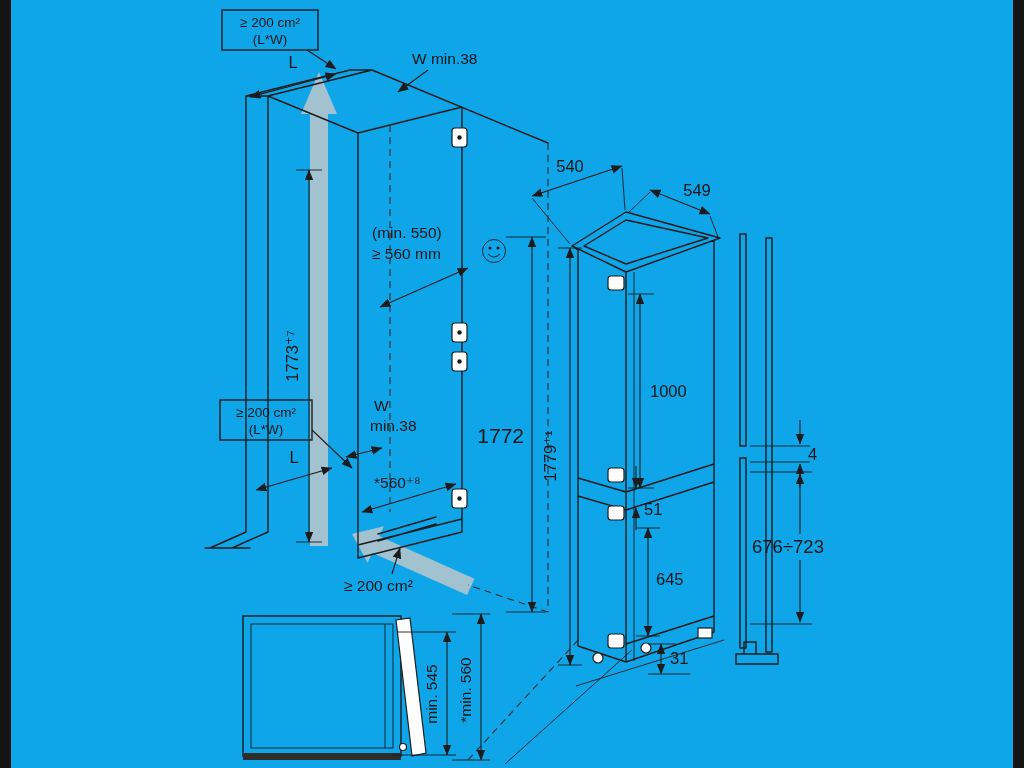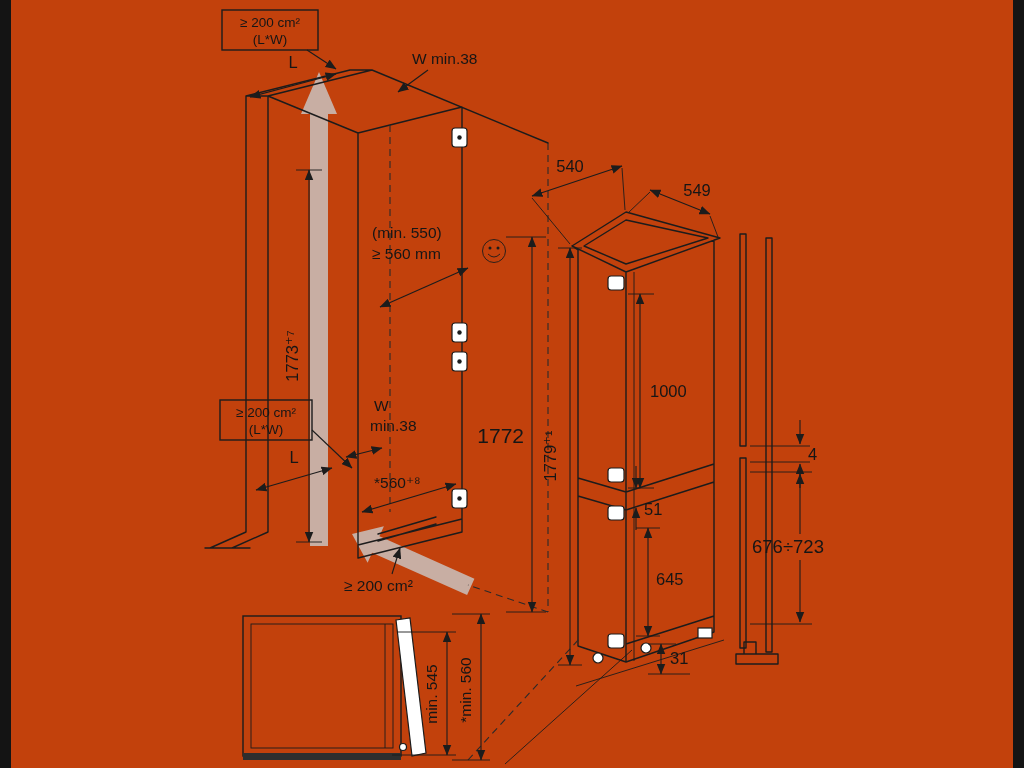--- a/index.html
+++ b/index.html
@@ -1,16 +1,16 @@
 <!DOCTYPE html>
 <html><head>
 <meta charset="utf-8">
 <style>
   html,body{margin:0;padding:0;background:#e9e9e9;}
-  .stage{position:relative;width:1024px;height:768px;background:#c2410c;overflow:hidden;
+  .stage{position:relative;width:1024px;height:768px;background:#0ea5e9;overflow:hidden;
          font-family:"Liberation Sans","DejaVu Sans",sans-serif;}
   svg{display:block;}
   text{font-family:"Liberation Sans","DejaVu Sans",sans-serif;fill:#161616;}
   .t13{font-size:13.5px;} .t15{font-size:15.5px;} .t16{font-size:16.5px;}
   .t18{font-size:18.5px;} .t20{font-size:21px;}
   .ln{fill:none;stroke:#1c1c1c;stroke-width:1.4;stroke-linejoin:round;stroke-linecap:round;}
   .thin{fill:none;stroke:#1c1c1c;stroke-width:0.9;}
   .dash{fill:none;stroke:#2a2a2a;stroke-width:1.1;stroke-dasharray:7 5;}
   .dim{fill:none;stroke:#1c1c1c;stroke-width:1.1;}
   .d2{marker-start:url(#as);marker-end:url(#ae);}

